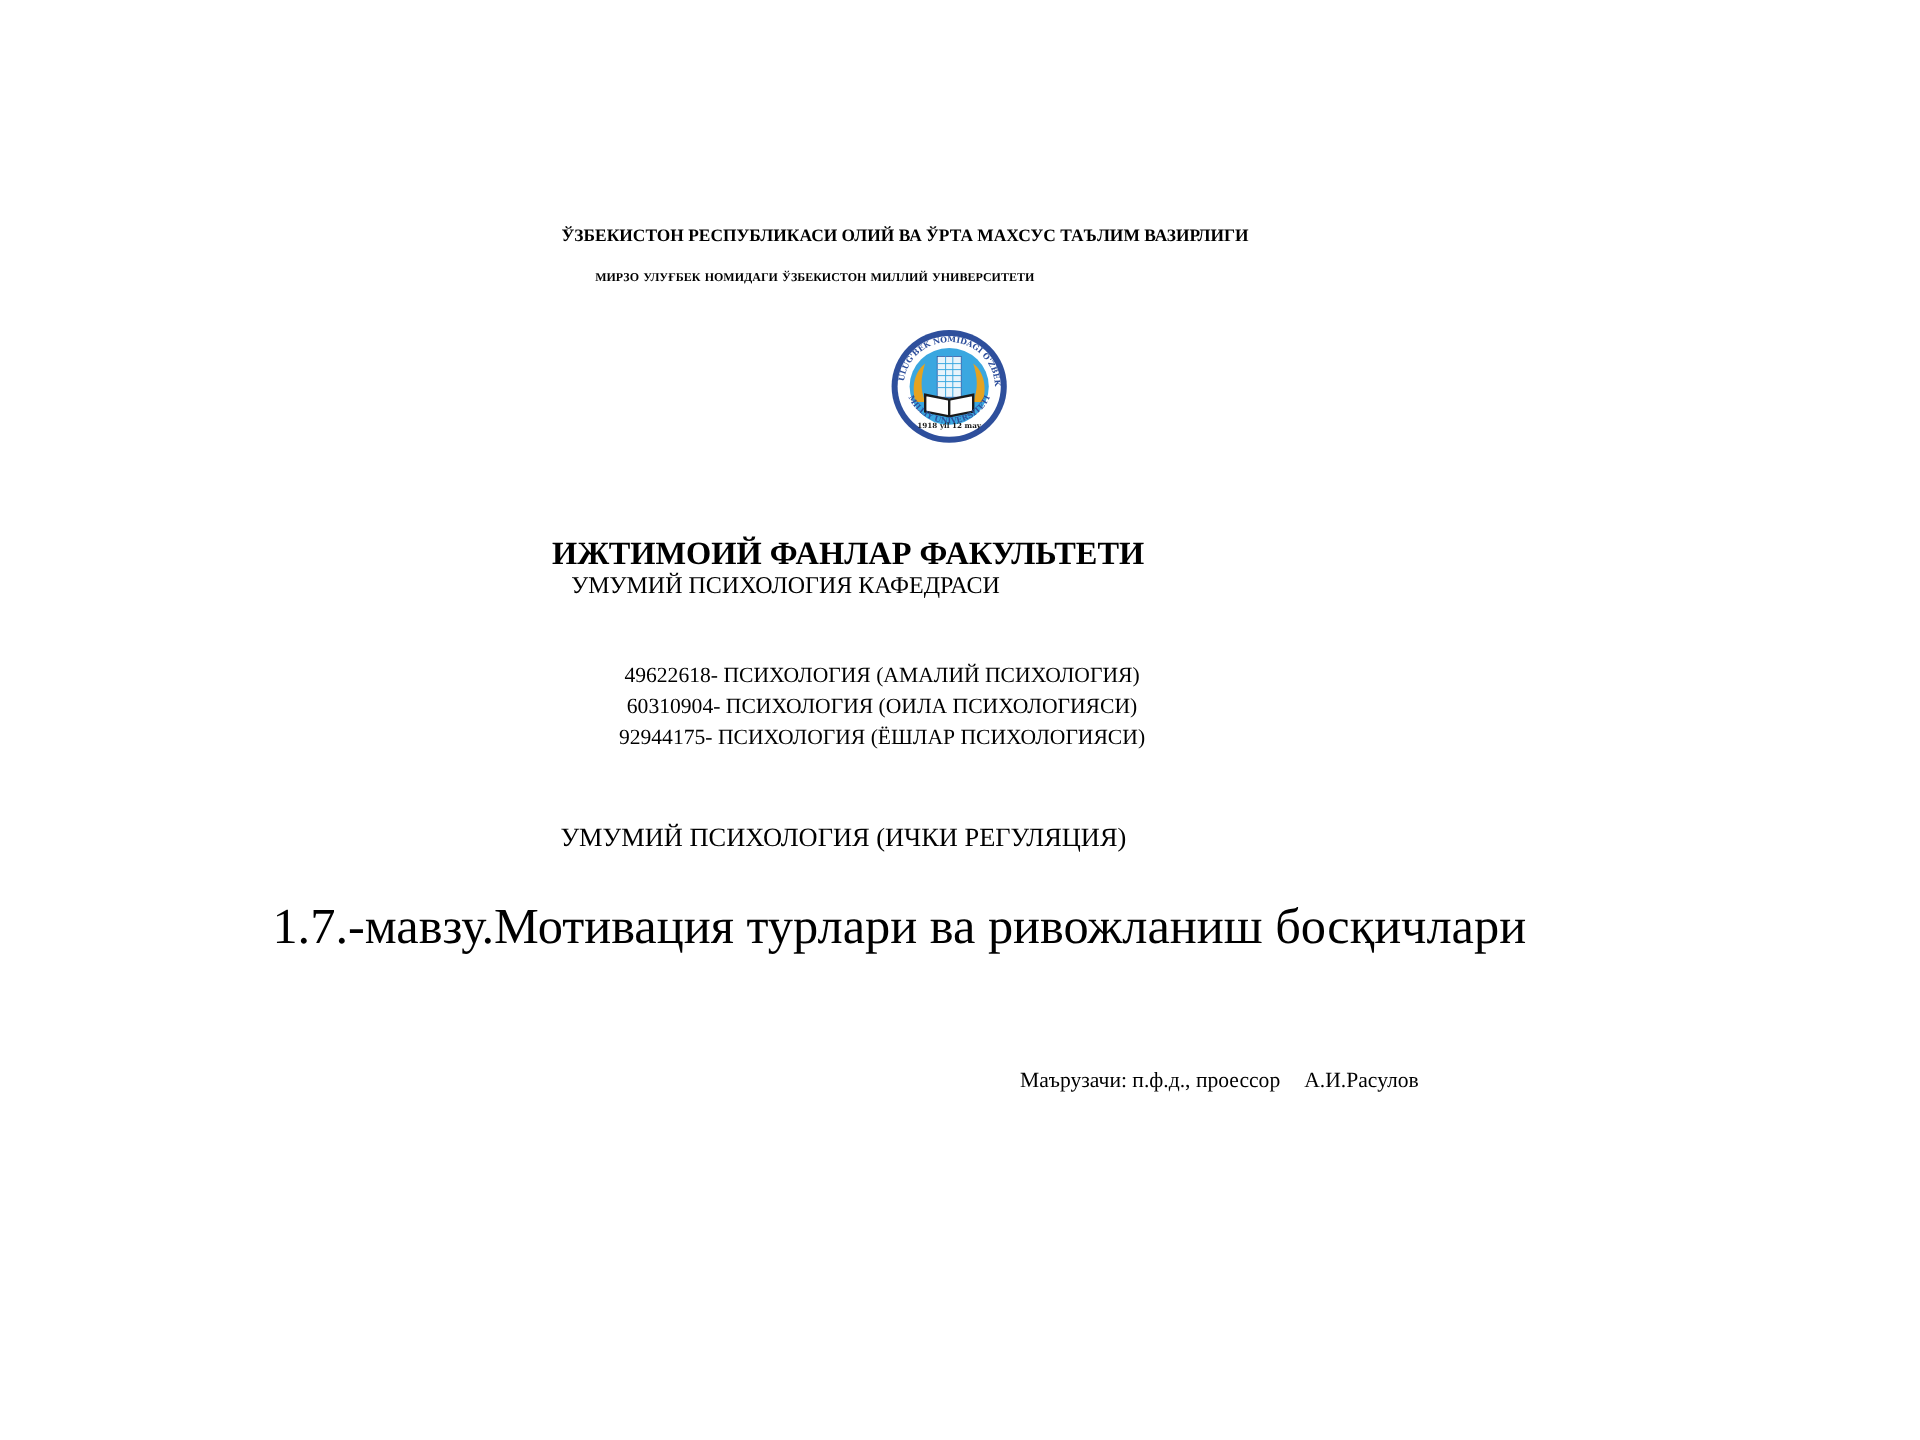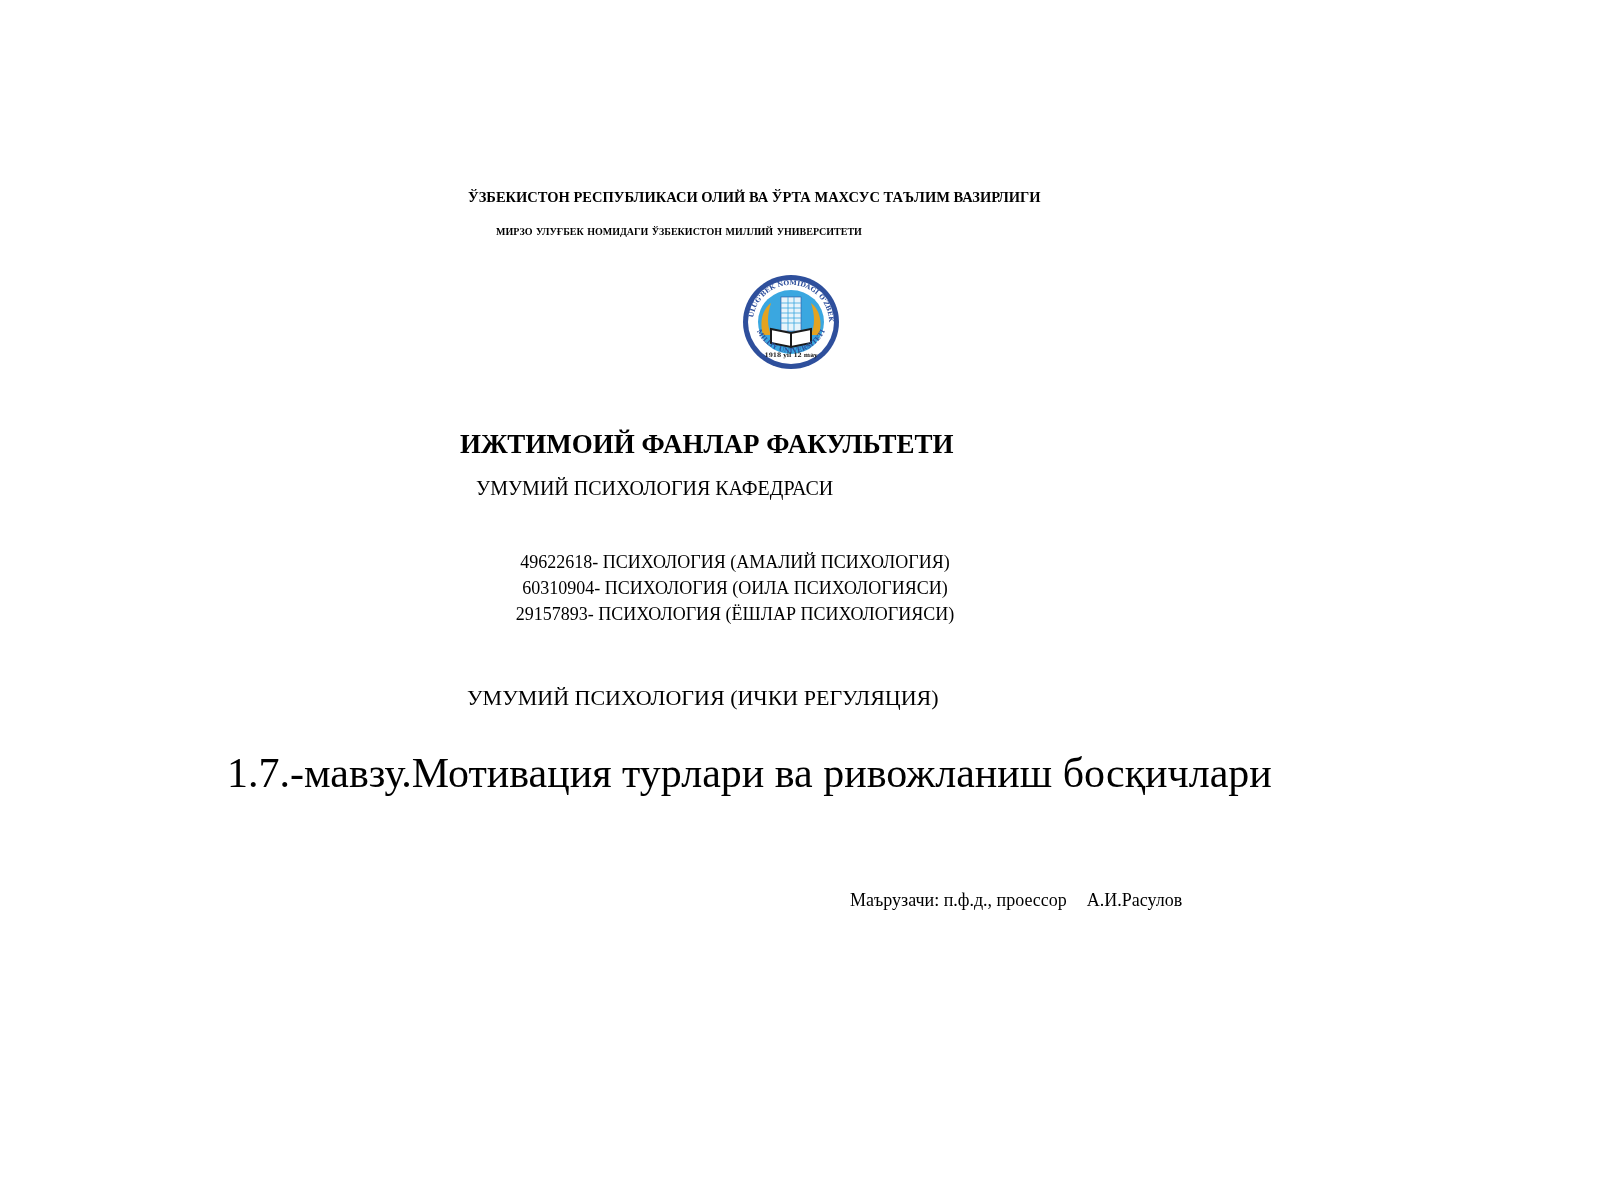--- a/index.html
+++ b/index.html
@@ -35,21 +35,21 @@
     }
     .logo {
       position: absolute;
       left: 741px;
       top: 273px;
       width: 100px;
       height: 98px;
     }
     .faculty {
       left: 460px;
-      top: 429px;
+      top: 446px;
       font-size: 27px;
       font-weight: bold;
     }
     .department {
       left: 476px;
       top: 477px;
       font-size: 20px;
     }
     .programs {
       position: absolute;
@@ -126,21 +126,21 @@
     <text x="50" y="84" font-size="6" text-anchor="middle" font-family="DejaVu Serif, serif" fill="#1a1a1a" font-weight="bold">1918 yil 12 may</text>
   </svg>
 </div>
 
 <div class="line faculty">ИЖТИМОИЙ ФАНЛАР ФАКУЛЬТЕТИ</div>
 <div class="line department">УМУМИЙ ПСИХОЛОГИЯ КАФЕДРАСИ</div>
 
 <div class="programs">
   <div>49622618- ПСИХОЛОГИЯ (АМАЛИЙ ПСИХОЛОГИЯ)</div>
   <div>60310904- ПСИХОЛОГИЯ (ОИЛА ПСИХОЛОГИЯСИ)</div>
-  <div>29157893- ПСИХОЛОГИЯ (ЁШЛАР ПСИХОЛОГИЯСИ)</div>
+  <div>92944175- ПСИХОЛОГИЯ (ЁШЛАР ПСИХОЛОГИЯСИ)</div>
 </div>
 
 <div class="line course">УМУМИЙ ПСИХОЛОГИЯ (ИЧКИ РЕГУЛЯЦИЯ)</div>
 
 <div class="line topic">1.7.-мавзу.Мотивация турлари ва ривожланиш босқичлари</div>
 
 <div class="line lecturer">
   <span>Маърузачи: п.ф.д., проессор</span><span class="gap"></span><span>А.И.Расулов</span>
 </div>
 

